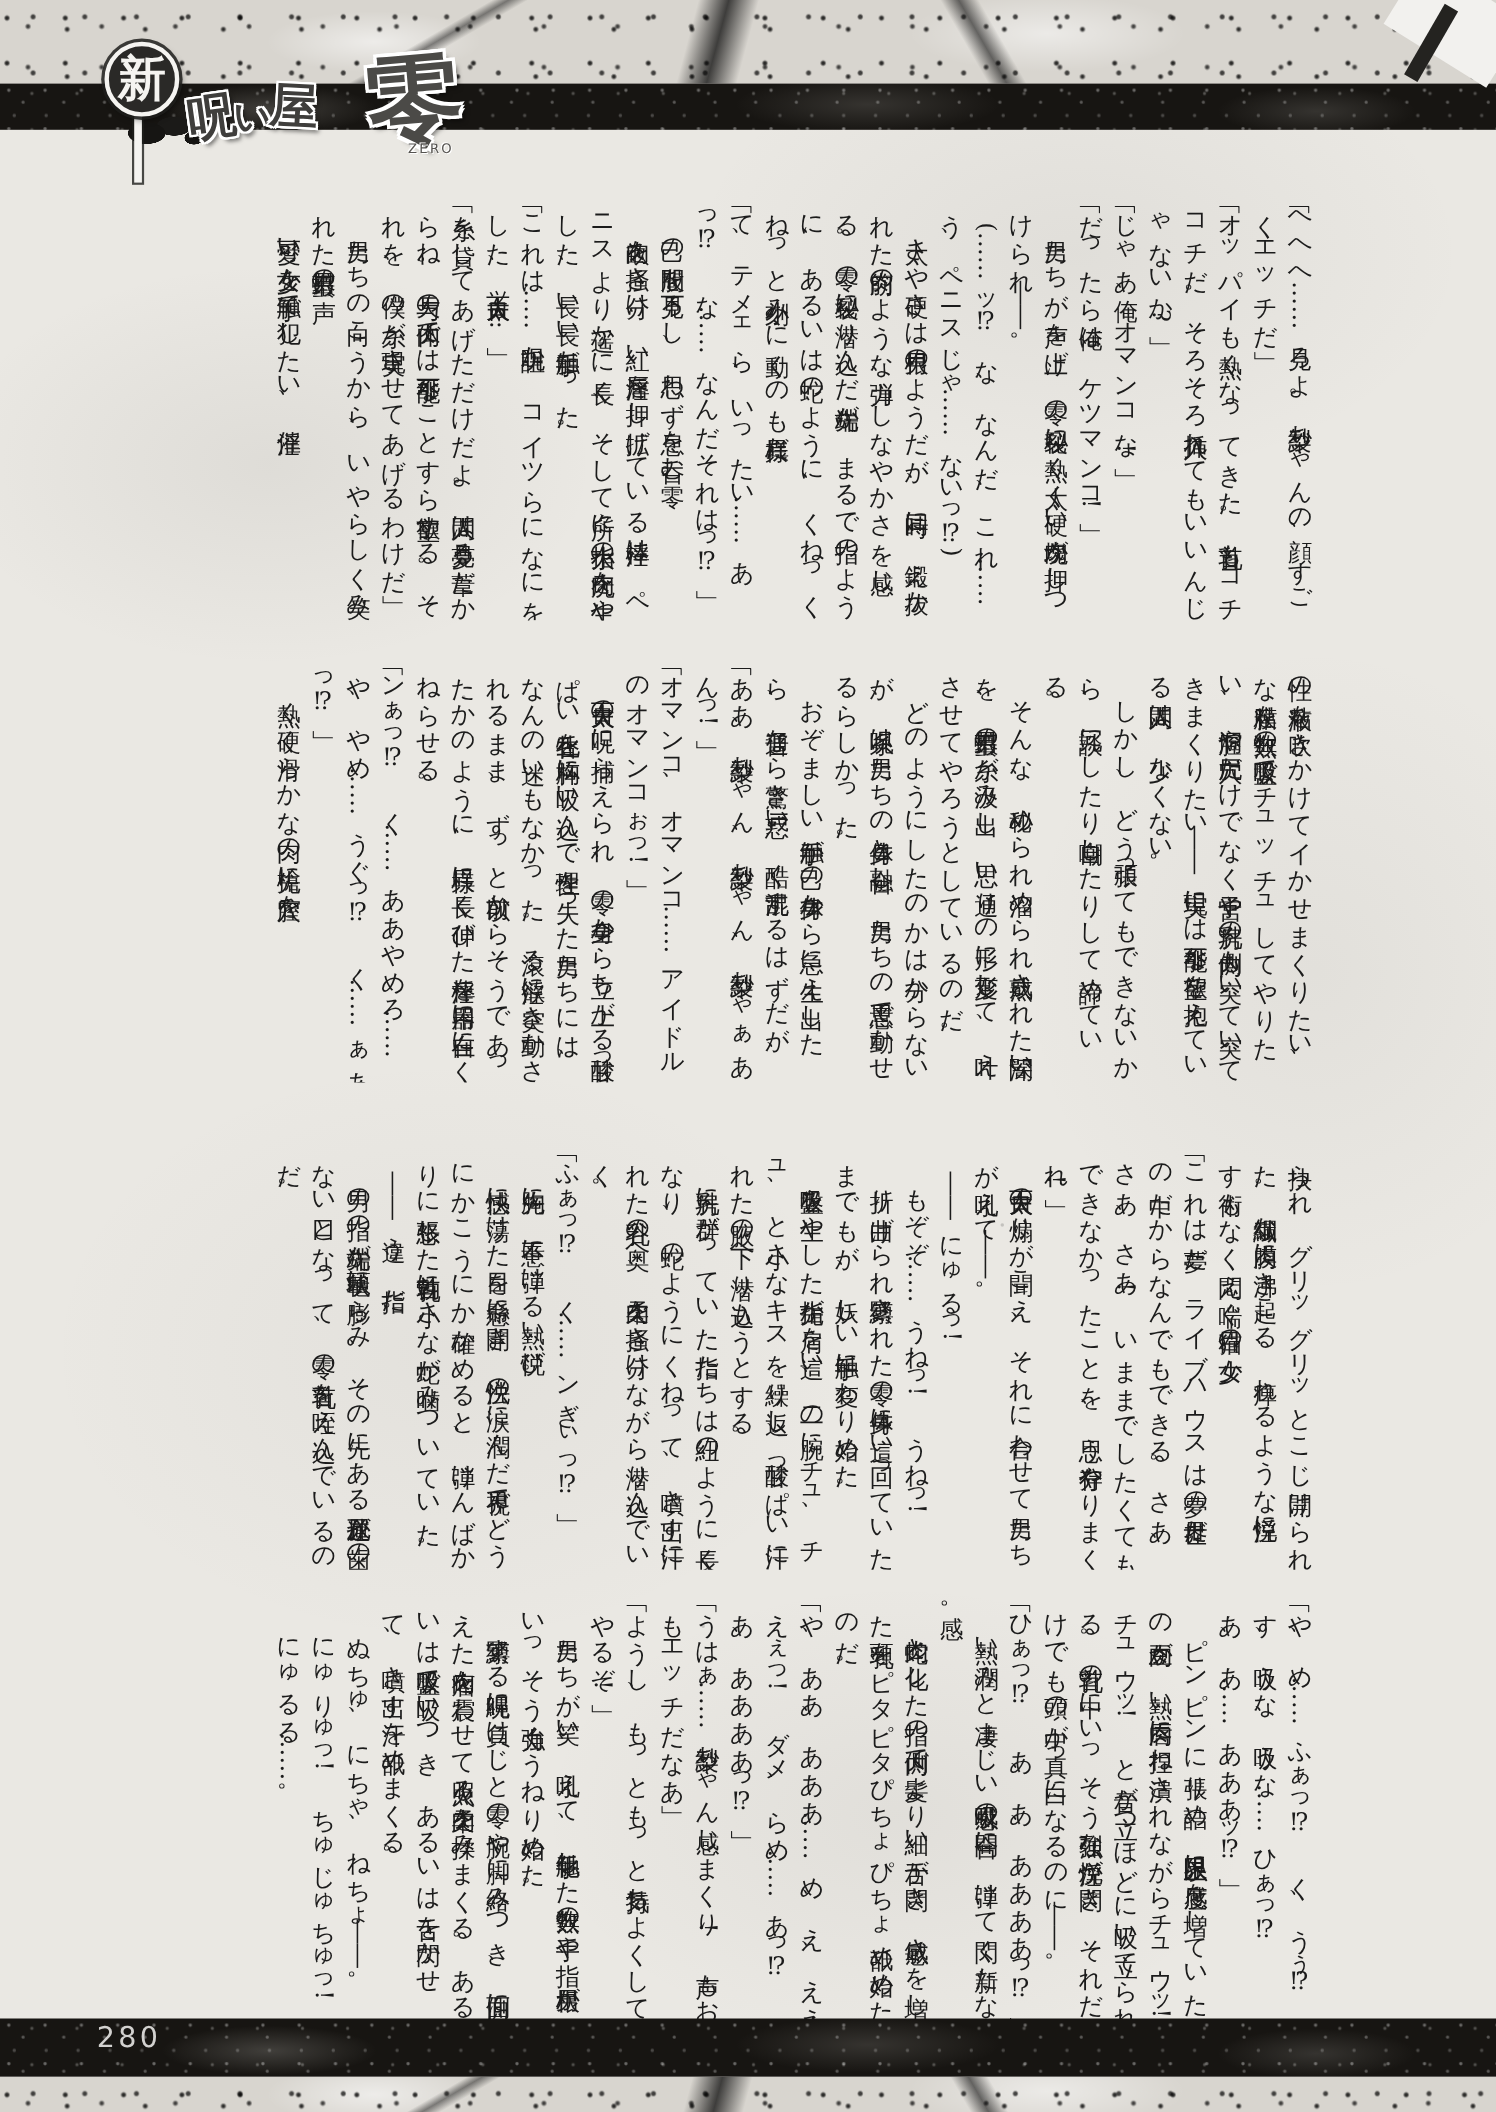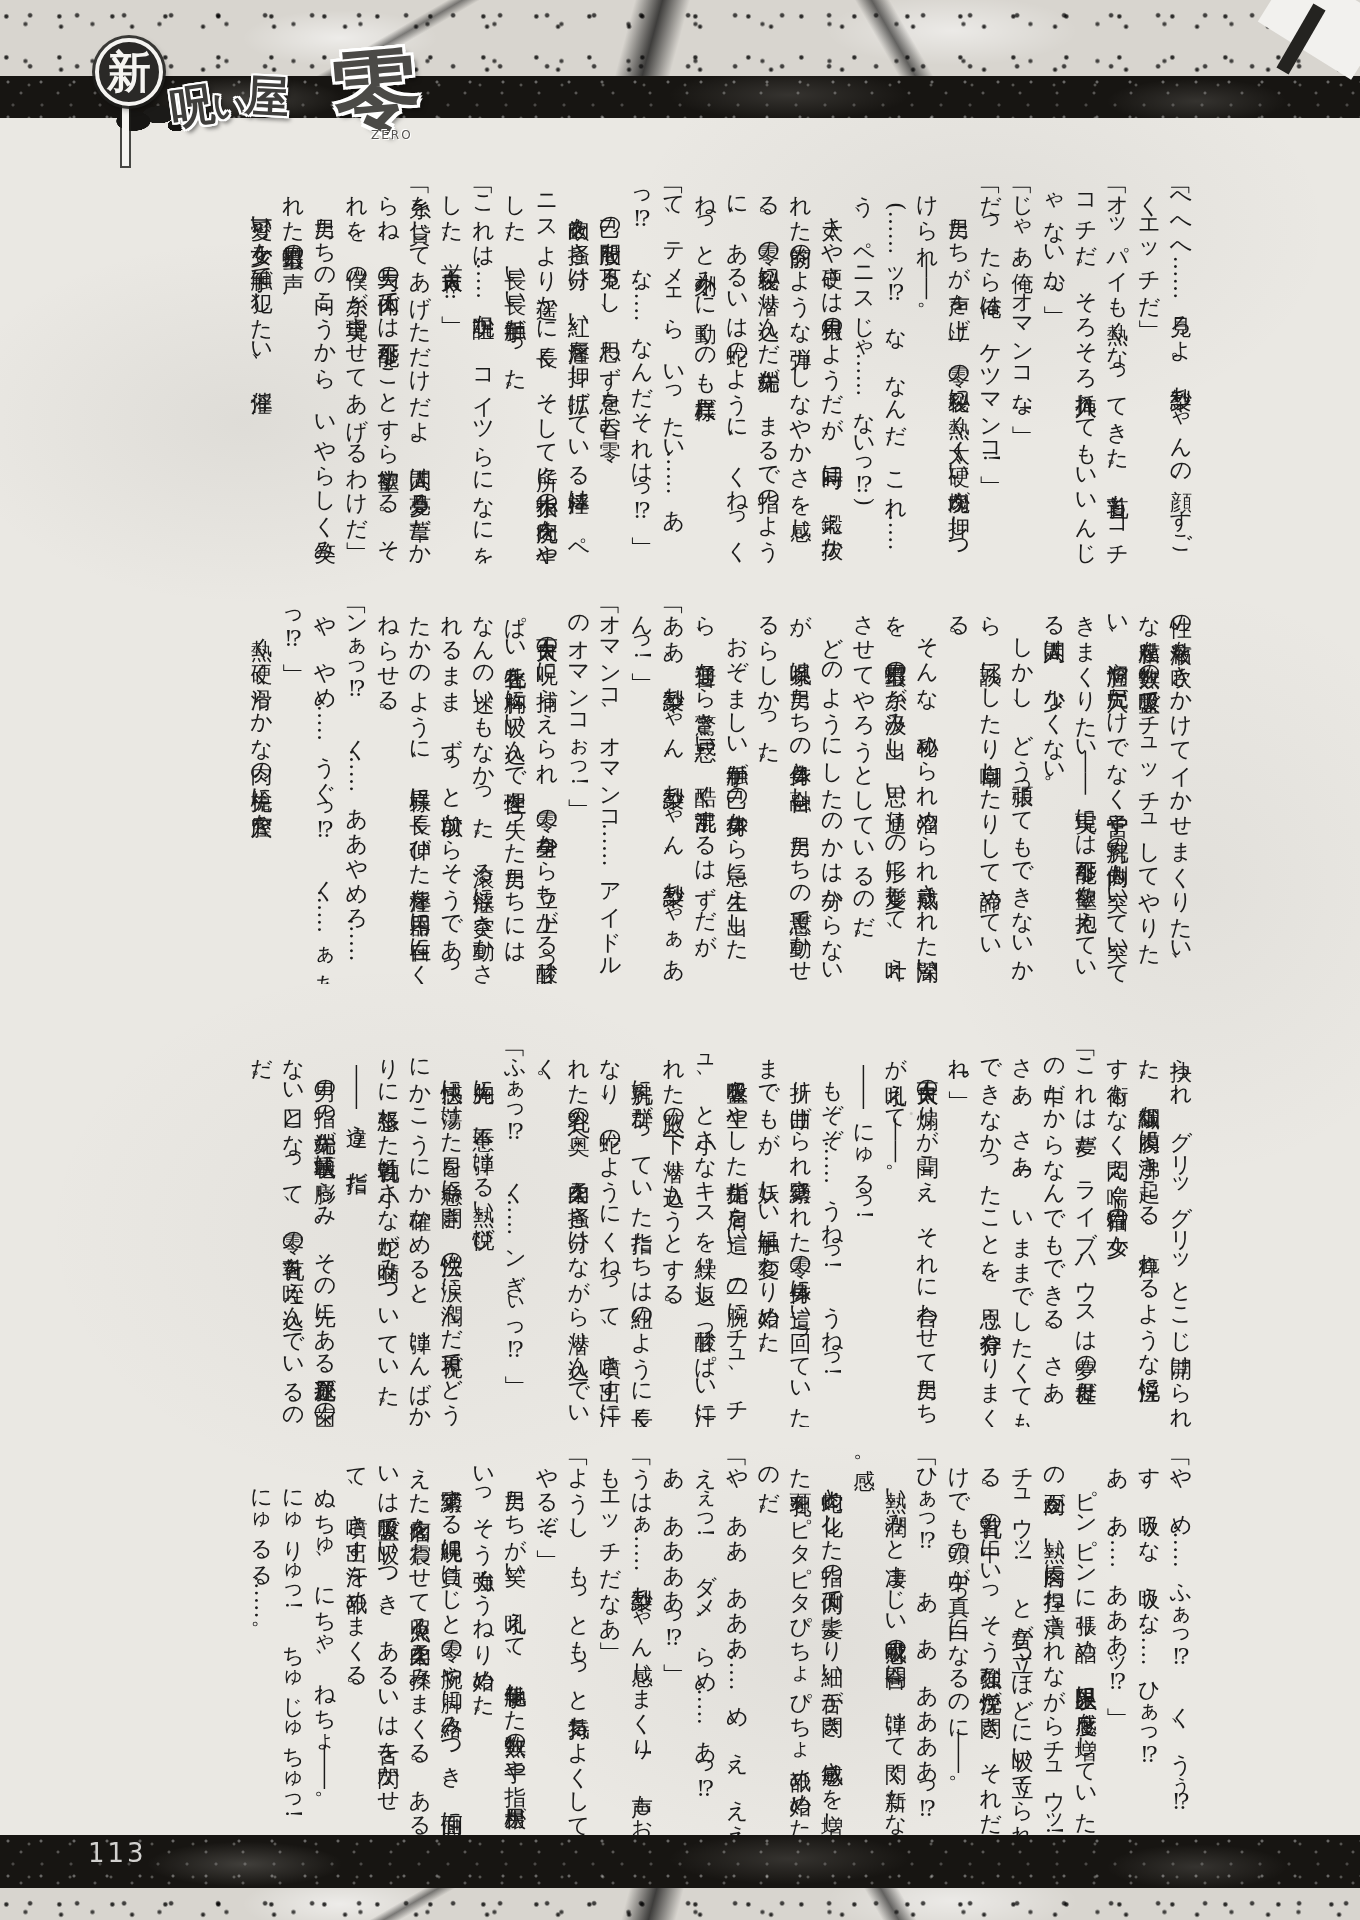--- a/index.html
+++ b/index.html
@@ -197,15 +197,15 @@
       <p>「ようし、もっともっと気持ちよくしてやるぞ!」</p>
       <p>　男たちが笑い、吼えて、触手化した無数の手や指、男根がいっそう力強くうねり始めた。</p>
       <p>　緊縛する呪縄に負けじと零の腕や脚に絡みつき、側面に生えた肉瘤を震わせて火照る柔肉を揉みまくる。あるいは吸盤で吸いつき、あるいは舌を閃かせて、噴き出す汗を舐めまくる。</p>
       <p>　ぬちゅ、にちゃ、ねちょ――。</p>
       <p>　にゅりゅっ!　ちゅじゅちゅっ!</p>
       <p>　にゅるる……。</p>
     </div>
 
   <div id="footer-strip-dark" class="grunge-dark"></div>
   <div id="footer-strip-light" class="grunge-light"></div>
-  <div id="page-number">113</div>
+  <div id="page-number">280</div>
 
 </div>
 
 </body></html>

